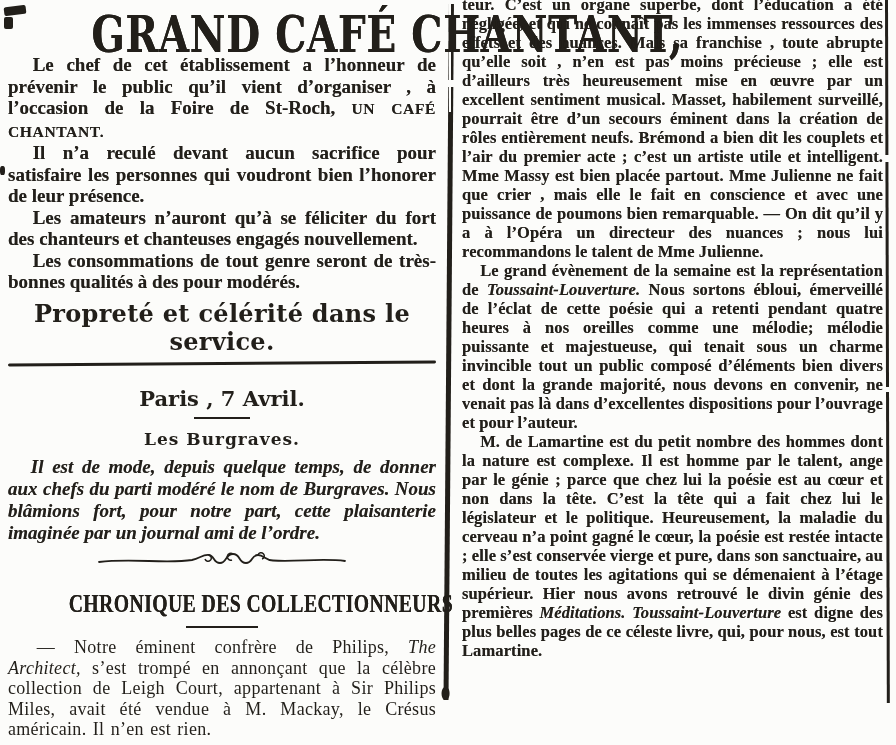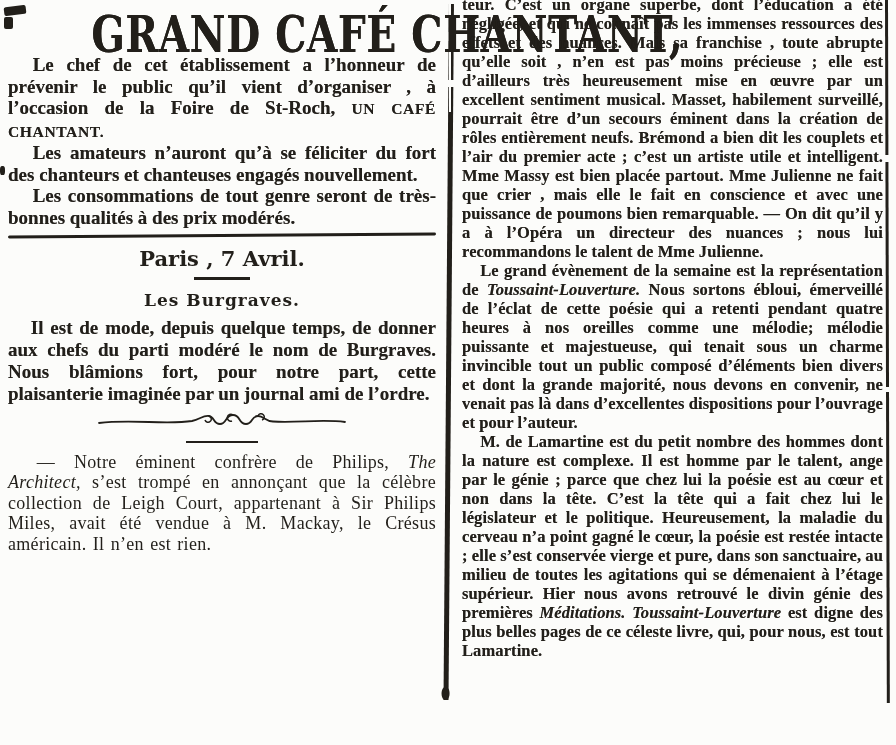--- a/index.html
+++ b/index.html
@@ -70,34 +70,35 @@
   .run-i{font-style:italic;}
   .slogan{
     margin-top:7px;font-family:"DejaVu Serif", serif;font-weight:700;
     font-size:24px;line-height:28px;letter-spacing:.3px;
   }
   .long-rule{
     margin-top:6px;height:3px;background:var(--ink);
     transform:rotate(-0.4deg);border-radius:2px;
   }
   .dateline{
-    margin-top:10px;font-family:"DejaVu Serif", serif;font-weight:700;
+    margin-top:22px;font-family:"DejaVu Serif", serif;font-weight:700;
     font-size:21px;line-height:23px;
   }
   .short-rule{height:2.5px;background:var(--ink);margin:7px auto 0 auto;}
   .rule-paris{width:56px;}
   .rule-chron{width:72px;height:2px;}
   .article-title{
     margin-top:11px;font-family:"DejaVu Serif", serif;font-weight:700;
     font-size:17px;line-height:19px;letter-spacing:1px;
   }
   .article-par{
     margin-top:7px;font-weight:700;font-size:19px;line-height:22px;
     text-align:justify;text-indent:1.2em;hyphens:auto;
     text-shadow:0 0 .4px rgba(20,18,14,.5);
+    font-style:italic;
   }
   .flourish{margin-top:5px;text-align:center;color:var(--ink);}
   .chron-title{
     margin-top:16px;font-family:"Liberation Serif", serif;font-weight:700;
     font-size:26px;line-height:30px;letter-spacing:.5px;
     text-shadow:0 0 .5px var(--ink);
   }
   .chron-par{
     margin-top:9px;font-weight:400;font-size:18px;line-height:20.5px;
     text-align:justify;text-indent:1.6em;hyphens:auto;
@@ -126,38 +127,41 @@
 
   <div class="col-divider"></div>
   <div class="col-divider-mask"></div>
   <div class="right-edge-rule"></div>
 
   <div class="left-col">
 
     <h1 class="ad-title center"><span class="squeeze">GRAND CAFÉ CHANTANT,</span></h1>
 
     <p class="ad-par first"><span>Le chef de cet établissement a l’honneur de prévenir le public qu’il vient d’organiser , à l’occasion de la Foire de St-Roch, </span><span class="run-sc">UN CAFÉ CHANTANT.</span></p>
+    <p class="ad-par">Il n’a reculé devant aucun sacrifice pour satisfaire les personnes qui voudront bien l’honorer de leur présence.</p>
     <p class="ad-par">Les amateurs n’auront qu’à se féliciter du fort des chanteurs et chanteuses engagés nouvellement.</p>
-    <p class="ad-par">Les consommations de tout genre seront de très-bonnes qualités à des prix modérés.</p>
+    <p class="ad-par">Les consommations de tout genre seront de très-bonnes qualités à des pour modérés.</p>
 
+    <p class="slogan center">Propreté et célérité dans le service.</p>
     <div class="long-rule"></div>
 
     <h2 class="dateline center">Paris , 7 Avril.</h2>
     <div class="short-rule rule-paris"></div>
 
     <h3 class="article-title center">Les Burgraves.</h3>
     <p class="article-par">Il est de mode, depuis quelque temps, de donner aux chefs du parti modéré le nom de Burgraves. Nous blâmions fort, pour notre part, cette plaisanterie imaginée par un journal ami de l’ordre.</p>
 
     <div class="flourish">
       <svg viewBox="0 0 250 20" width="250" height="20" aria-hidden="true">
         <path d="M2 13 C 35 9, 70 15, 95 11 C 103 9.5, 106 5, 112 6 C 118 7, 116 14, 123 14 C 130 14, 128 5, 136 5 C 144 5, 141 14, 149 14 C 156 14, 154 6, 161 6 C 167 6, 168 11, 176 11.5 C 200 13, 225 9, 248 12" fill="none" stroke="currentColor" stroke-width="1.8" stroke-linecap="round"></path>
         <path d="M112 6 a3.2 3.2 0 1 1 -4 4 M136 5 a3.5 3.5 0 1 0 -1 6 M161 6 a3.2 3.2 0 1 1 4 4" fill="none" stroke="currentColor" stroke-width="1.5"></path>
       </svg>
     </div>
 
+    <h2 class="chron-title center"><span class="squeeze-chron">CHRONIQUE DES COLLECTIONNEURS</span></h2>
     <div class="short-rule rule-chron"></div>
 
     <p class="chron-par"><span>— Notre éminent confrère de Philips, </span><span class="run-i">The Architect,</span><span> s’est trompé en annonçant que la célèbre collection de Leigh Court, appartenant à Sir Philips Miles, avait été vendue à M. Mackay, le Crésus américain. Il n’en est rien.</span></p>
 
   </div>
 
   <div class="right-col">
     <p class="nofirstindent">teur. C’est un organe superbe, dont l’éducation a été négligée, et qui ne connaît pas les immenses ressources des effets et des nuances. Mais sa franchise , toute abrupte qu’elle soit , n’en est pas moins précieuse ; elle est d’ailleurs très heureusement mise en œuvre par un excellent sentiment musical. Masset, habilement surveillé, pourrait être d’un secours éminent dans la création de rôles entièrement neufs. Brémond a bien dit les couplets et l’air du premier acte ; c’est un artiste utile et intelligent. Mme Massy est bien placée partout. Mme Julienne ne fait que crier , mais elle le fait en conscience et avec une puissance de poumons bien remarquable. — On dit qu’il y a à l’Opéra un directeur des nuances ; nous lui recommandons le talent de Mme Julienne.</p>
     <p><span>Le grand évènement de la semaine est la représentation de </span><span class="run-i">Toussaint-Louverture.</span><span> Nous sortons ébloui, émerveillé de l’éclat de cette poésie qui a retenti pendant quatre heures à nos oreilles comme une mélodie; mélodie puissante et majestueuse, qui tenait sous un charme invincible tout un public composé d’éléments bien divers et dont la grande majorité, nous devons en convenir, ne venait pas là dans d’excellentes dispositions pour l’ouvrage et pour l’auteur.</span></p>
     <p><span>M. de Lamartine est du petit nombre des hommes dont la nature est complexe. Il est homme par le talent, ange par le génie ; parce que chez lui la poésie est au cœur et non dans la tête. C’est la tête qui a fait chez lui le législateur et le politique. Heureusement, la maladie du cerveau n’a point gagné le cœur, la poésie est restée intacte ; elle s’est conservée vierge et pure, dans son sanctuaire, au milieu de toutes les agitations qui se démenaient à l’étage supérieur. Hier nous avons retrouvé le divin génie des premières </span><span class="run-i">Méditations. Toussaint-Louverture</span><span> est digne des plus belles pages de ce céleste livre, qui, pour nous, est tout Lamartine.</span></p>

